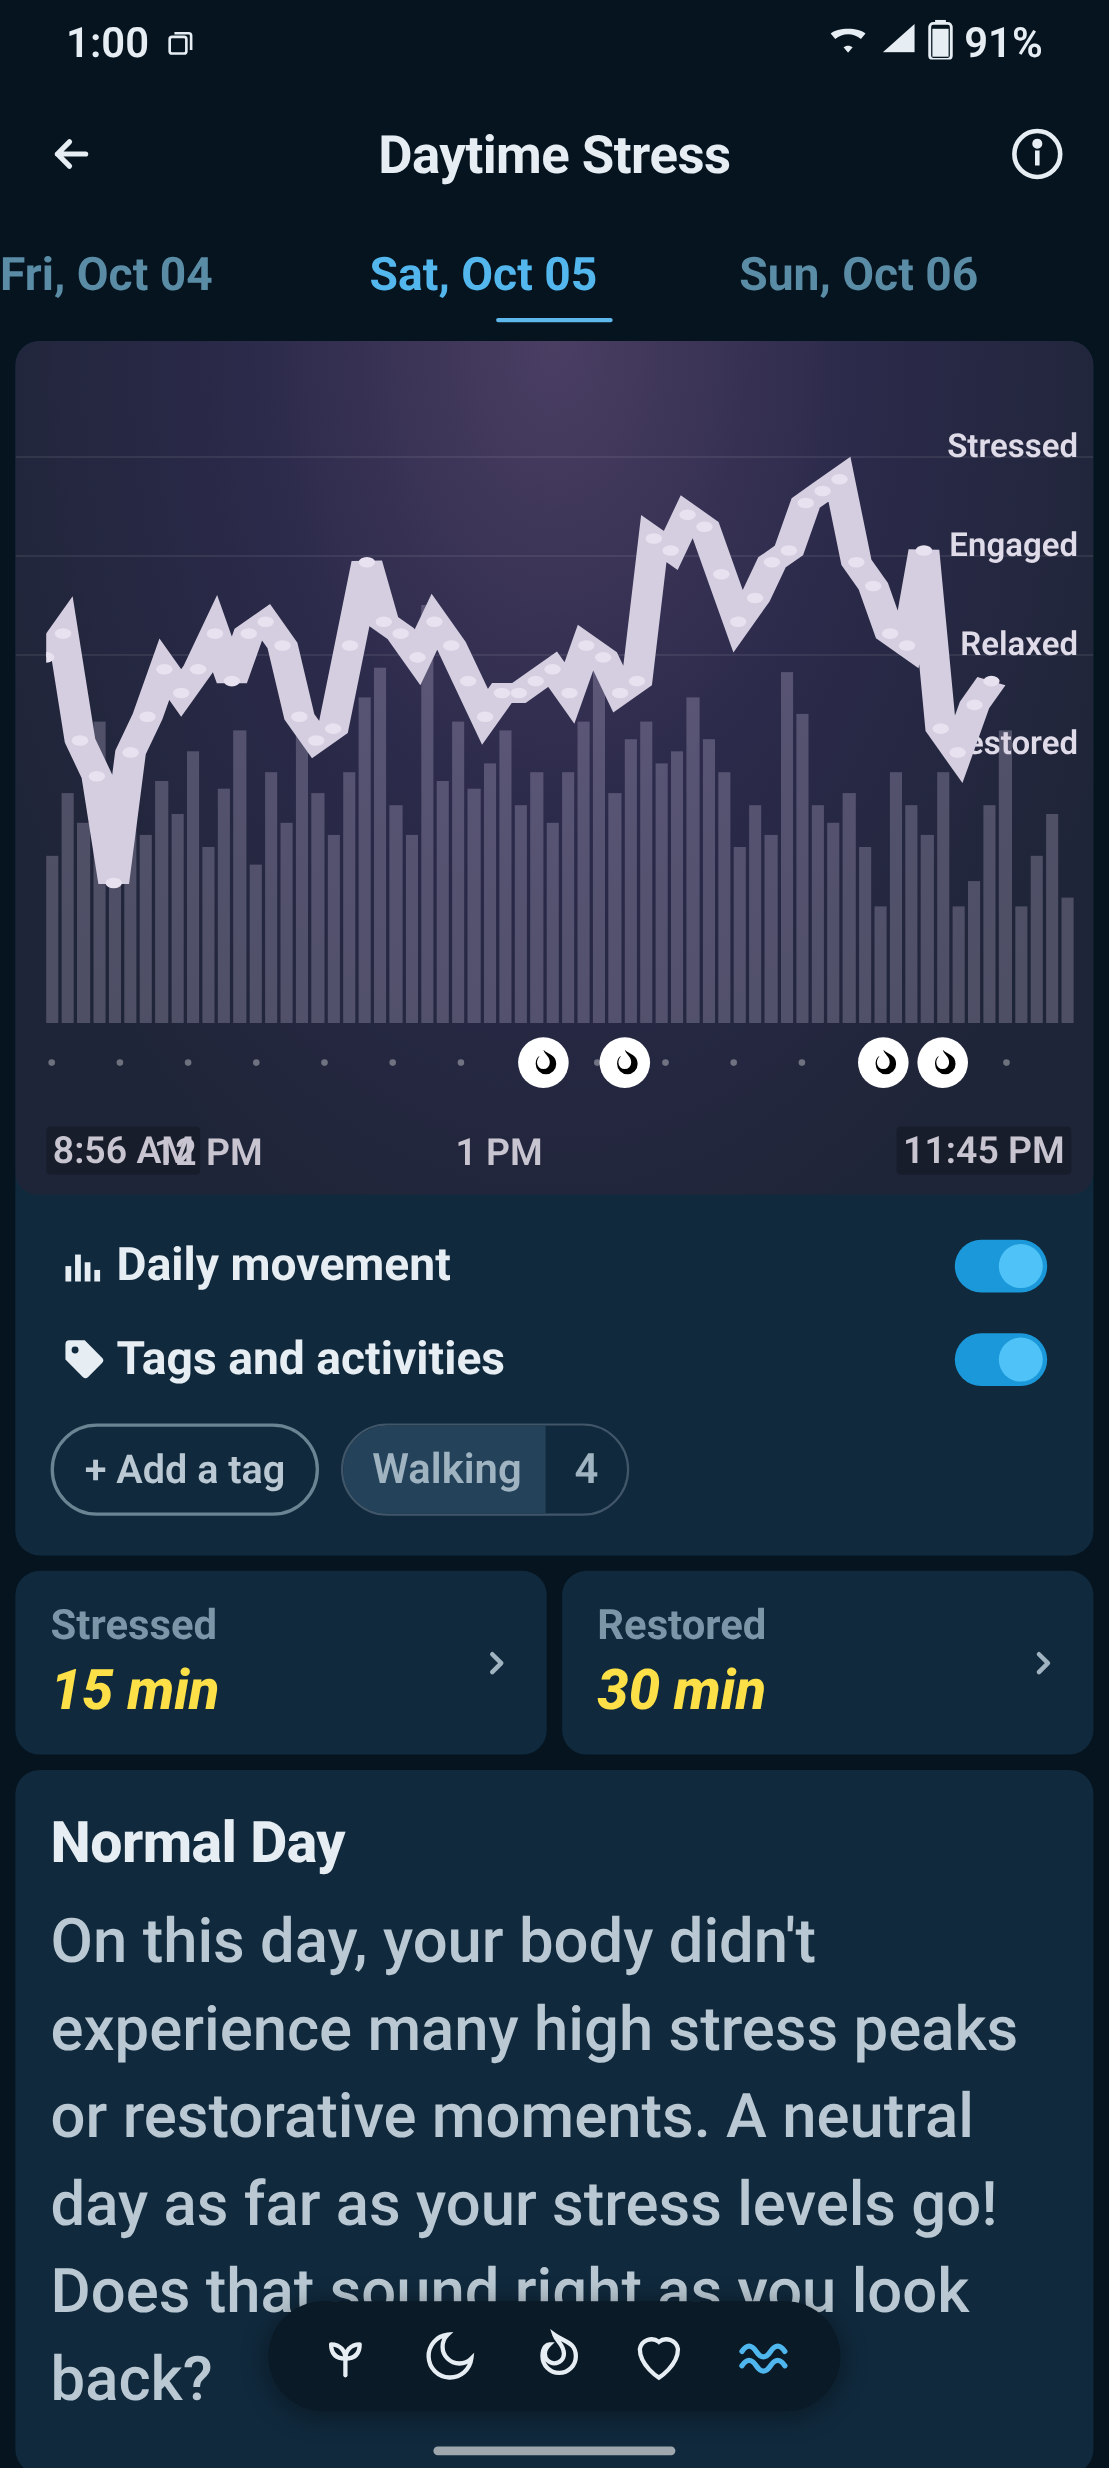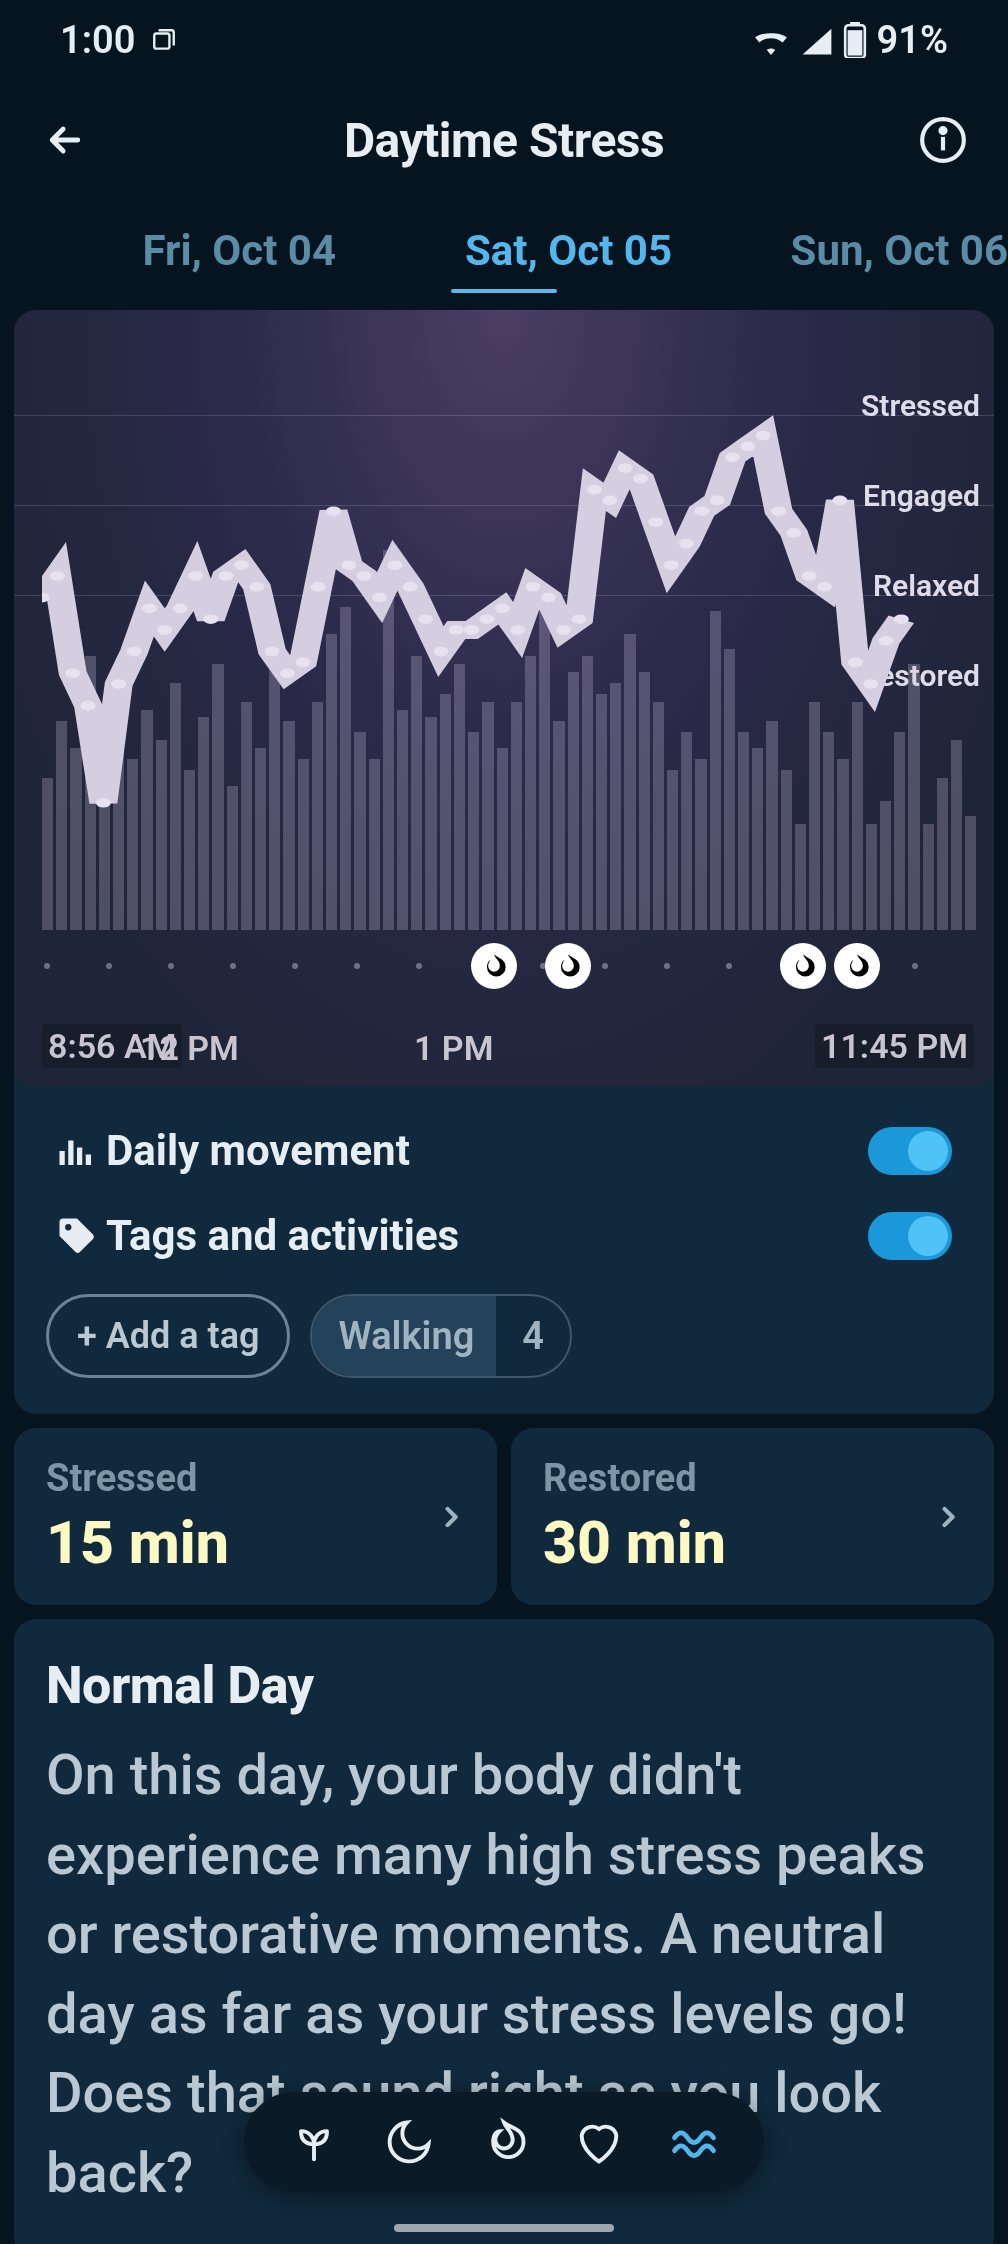--- a/index.html
+++ b/index.html
@@ -2,34 +2,34 @@
 <html><head>
 <meta charset="utf-8">
 <style>
   * { box-sizing: border-box; margin: 0; padding: 0; }
   html, body { width: 1008px; height: 2244px; background: #05141f; }
   body { font-family: -apple-system, BlinkMacSystemFont, "Segoe UI", Roboto, Helvetica, Arial, sans-serif; color: #e6edf3; overflow: hidden; }
 
   
   .statusbar { height: 80px; display: flex; align-items: center; justify-content: space-between; padding: 0 60px 0 60px; font-size: 38px; font-weight: 600; }
   .statusbar .left { display: flex; align-items: center; gap: 16px; }
-  .statusbar .right { display: flex; align-items: center; gap: 10px; }
+  .statusbar .right { display: flex; gap: 10px; }
   .statusbar .right svg { display:block; }
   .stack-icon { width: 26px; height: 26px; }
 
   
   .header { height: 120px; display: flex; align-items: center; justify-content: center; position: relative; padding: 0 40px; }
   .header .back { position: absolute; left: 38px; top: 50%; transform: translateY(-50%); }
   .header .info { position: absolute; right: 38px; top: 50%; transform: translateY(-50%); }
   .header h1 { font-size: 48px; font-weight: 700; letter-spacing: -0.5px; }
   .icon-btn { width: 54px; height: 54px; display: flex; align-items: center; justify-content: center; }
 
   
   .date-tabs { display: flex; height: 100px; align-items: center; font-size: 42px; font-weight: 700; }
-  .date-tabs > div { flex: 1; text-align: right; }
+  .date-tabs > div { flex: 1; text-align: left; }
   .date-prev { color: #5a8ca6; }
   .date-sel  { color: #53b7ee; position: relative; }
   .date-sel::after { content: ""; position: absolute; bottom: -18px; left: 50%; transform: translateX(-50%); width: 106px; height: 4px; background: #5fb8ec; border-radius: 2px; }
   .date-next { color: #5a8ca6; }
 
   
   .card { margin: 10px 14px; background: #10293c; border-radius: 22px; }
   .chart-card { background: radial-gradient(ellipse at 50% 0%, #4a3e63 0%, #2b2a4a 40%, #1f2538 80%); border-radius: 20px; padding: 0; position: relative; }
   .chart-area { position: relative; height: 630px; }
   .y-label { position: absolute; right: 14px; font-size: 30px; font-weight: 600; color: #e0dbe8; }
@@ -64,21 +64,21 @@
   .chipbar { display: flex; gap: 20px; padding: 16px 2px 26px 2px; }
   .chip-add { border: 3px solid #6b8494; border-radius: 60px; padding: 18px 28px; font-size: 36px; font-weight: 600; color: #b9c8d2; }
   .chip-tag { display: flex; align-items: center; border: 2px solid #415668; border-radius: 60px; overflow: hidden; font-size: 38px; font-weight: 600; color: #9fb3c0; }
   .chip-tag .name { padding: 18px 22px 18px 26px; background: #24435b; }
   .chip-tag .count { padding: 18px 26px; }
 
   
   .stat-row { display: flex; gap: 14px; margin: 14px 14px; }
   .stat-tile { flex: 1; background: #10293c; border-radius: 22px; padding: 28px 32px; display: flex; align-items: center; justify-content: space-between; }
   .stat-tile .txt .k { font-size: 38px; font-weight: 700; color: #7c96a8; margin-bottom: 8px; }
-  .stat-tile .txt .v { font-size: 59px; font-weight: 800; color: #fef9c3; }
+  .stat-tile .txt .v { font-size: 51px; font-weight: 800; color: #fde047; font-style: italic; }
   .chev { width: 28px; height: 28px; }
 
   
   .summary-card { padding: 36px 32px 46px 32px; margin: 14px 14px; background: #10293c; border-radius: 22px;}
   .summary-card h2 { font-size: 52px; font-weight: 800; margin-bottom: 20px; letter-spacing: -0.5px;}
   .summary-card p { font-size: 56px; line-height: 1.42; color: #b9c8d2; font-weight: 500;}
 
   
   .footer-sec { padding: 24px 40px; }
   .footer-sec h3 { font-size: 46px; font-weight: 800; margin-bottom: 6px;}

